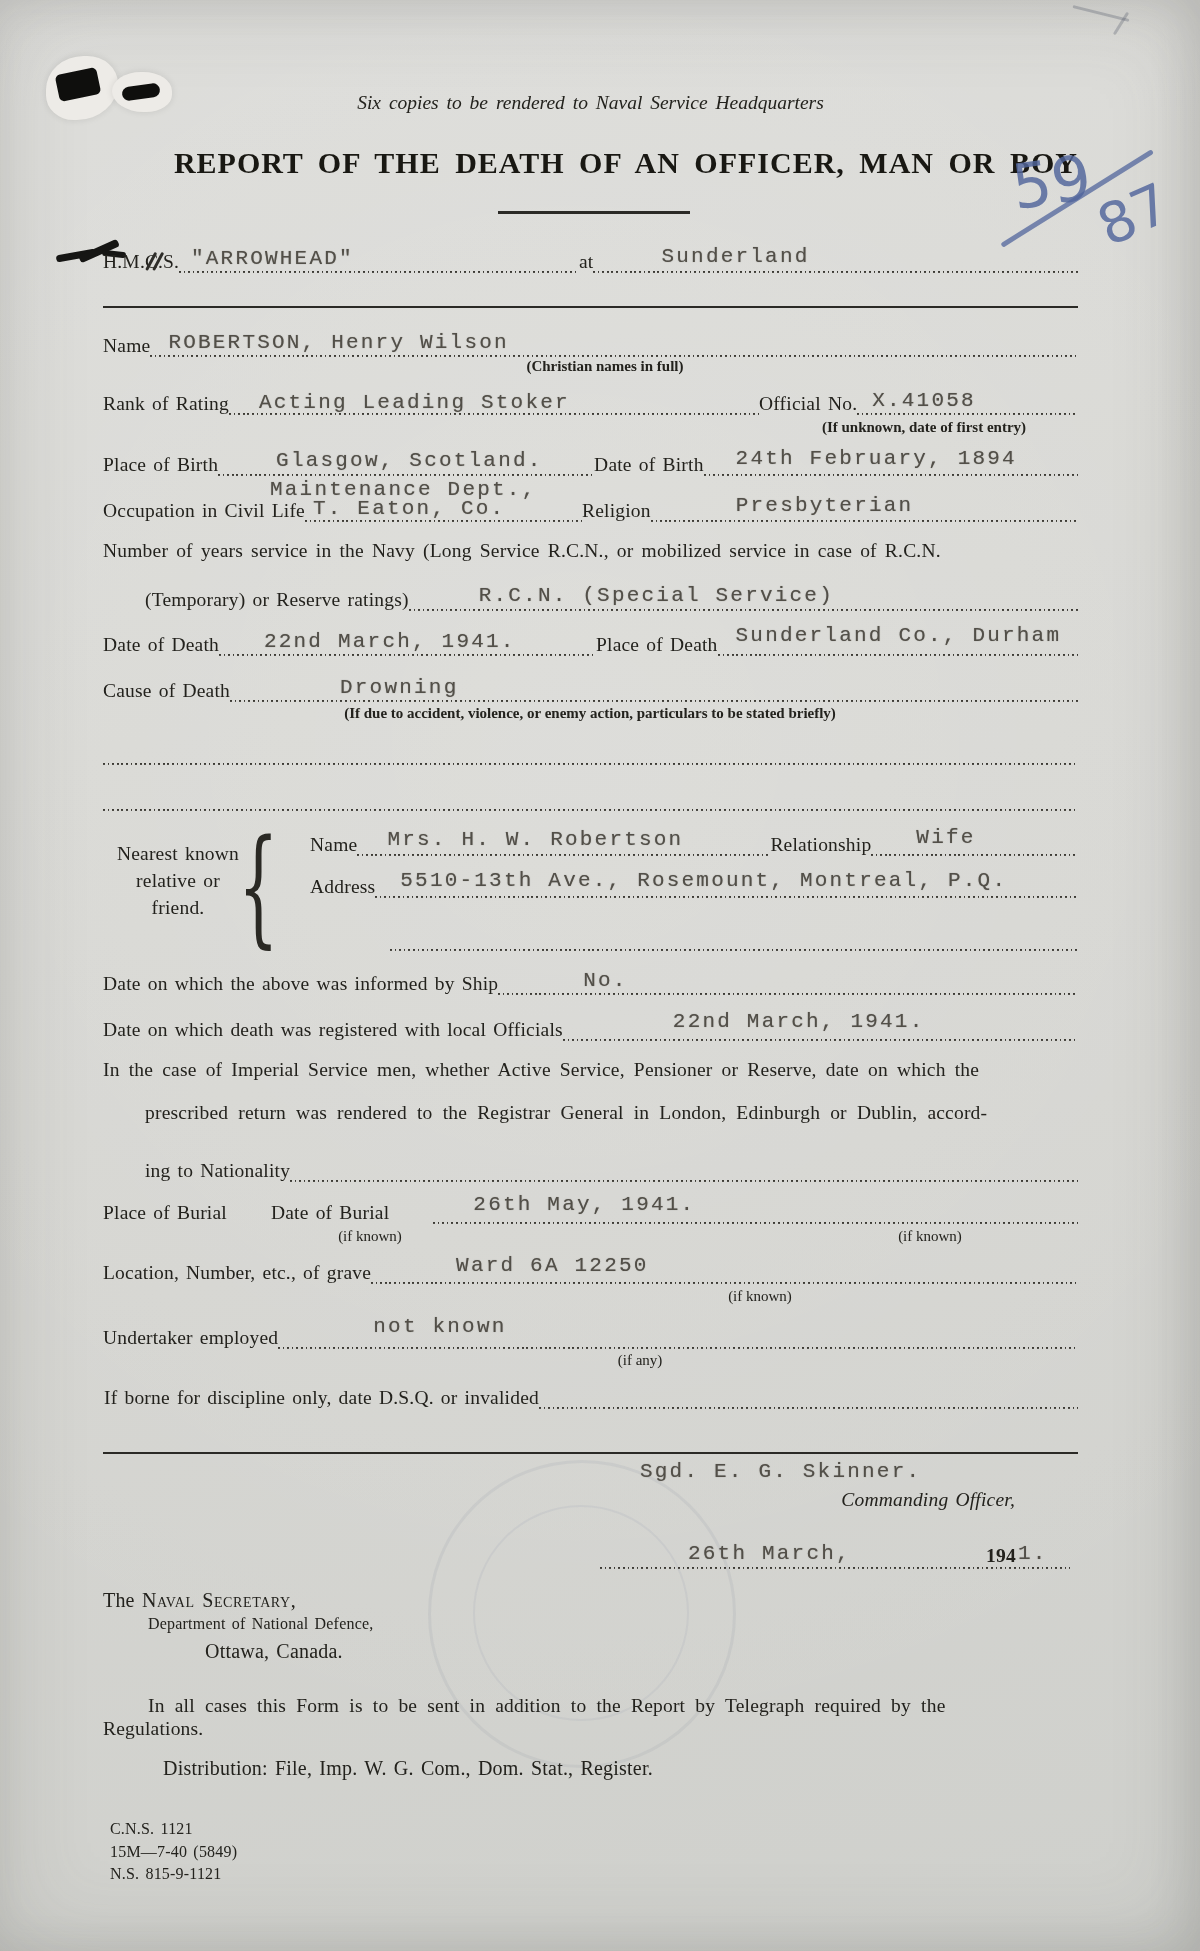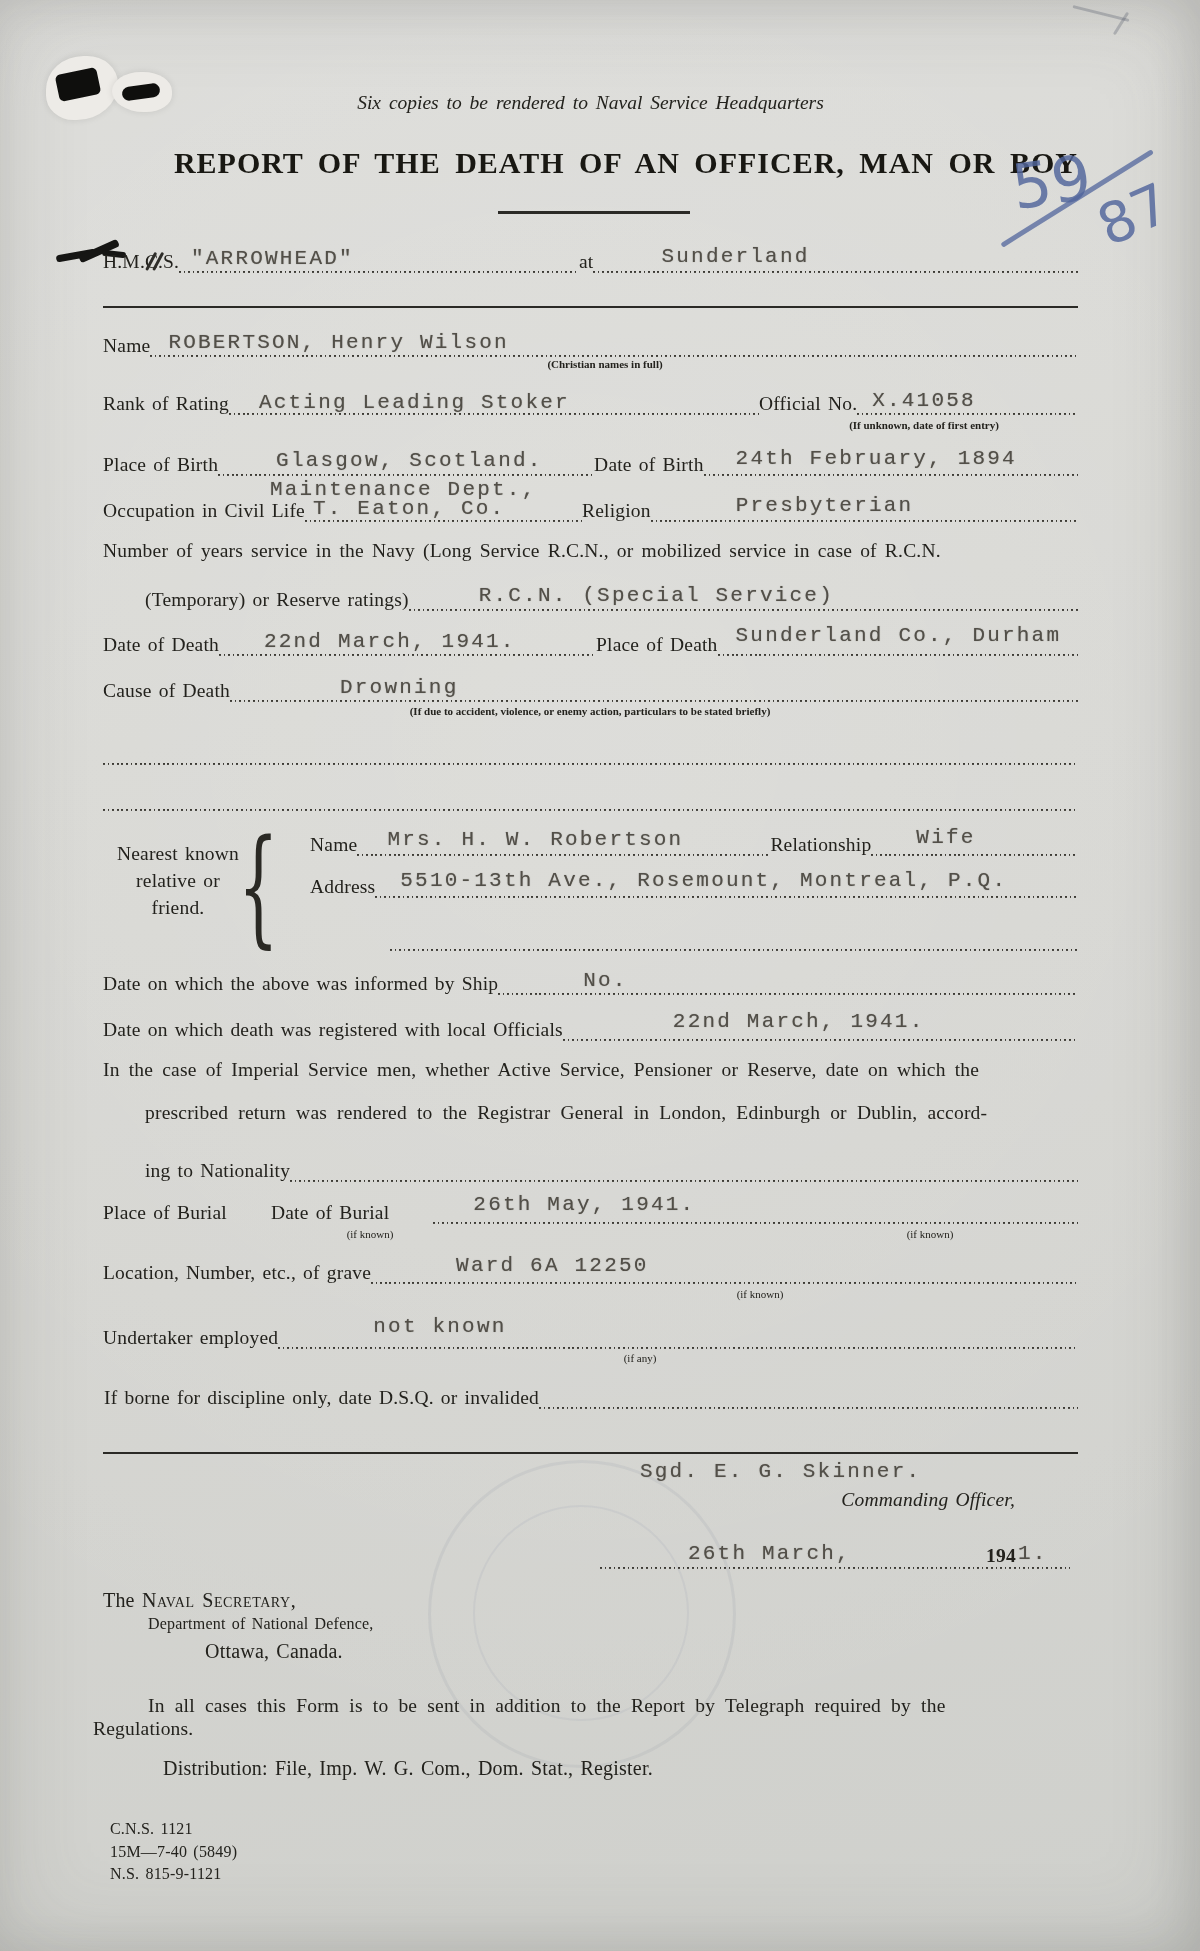--- a/index.html
+++ b/index.html
@@ -14,21 +14,21 @@
   }
   
   .p { position:absolute; font-size:19.5px; color:#23221d; white-space:nowrap; letter-spacing:.2px; word-spacing:2px; }
   .row { position:absolute; height:30px; display:flex; align-items:flex-end; }
   .lbl { white-space:nowrap; font-size:19.5px; color:#23221d; letter-spacing:.2px; word-spacing:2px; }
   .fill { flex:1 1 auto; position:relative; height:100%;
           background: repeating-linear-gradient(to right, #3c3a34 0 1.7px, transparent 1.7px 4.6px) left bottom / 100% 1.9px no-repeat; }
   .fill.fw { flex:0 0 auto; }
   .dotline { position:absolute; height:2px;
           background: repeating-linear-gradient(to right, #3c3a34 0 1.7px, transparent 1.7px 4.6px) left bottom / 100% 1.9px no-repeat; }
-  .cap { position:absolute; font-size:11px; color:#23221d; white-space:nowrap; text-align:center; }
+  .cap { position:absolute; font-size:15px; color:#23221d; white-space:nowrap; text-align:center; }
   .cap.b { font-weight:600; }
   .rule { position:absolute; background:#2b2a26; }
   
   .t { position:absolute; bottom:2px; white-space:nowrap;
        font-family:"Liberation Mono", monospace; font-size:21px; letter-spacing:2.2px;
        color:#524f48; text-shadow:0 0 1px rgba(82,79,72,.55); }
   .t-free { position:absolute; white-space:nowrap;
        font-family:"Liberation Mono", monospace; font-size:21px; letter-spacing:2.2px;
        color:#524f48; text-shadow:0 0 1px rgba(82,79,72,.55); }
   
@@ -257,21 +257,21 @@
       <span class="p" style="left:378px; bottom:2px; top:auto; font-weight:600;margin-left:8px;">194</span>
       <span class="t" style="left:418px; bottom:4px;">1.</span>
     </span>
   </div>
 
   <div class="p" style="left:103px; top:1589px; font-size:20px;"><span>The </span><span class="sc">Naval Secretary,</span></div>
   <div class="p" style="left:148px; top:1615px; font-size:16px;">Department of National Defence,</div>
   <div class="p" style="left:205px; top:1640px; font-size:20px;">Ottawa, Canada.</div>
 
   <div class="p" style="left:148px; top:1695px; word-spacing:5px;">In all cases this Form is to be sent in addition to the Report by Telegraph required by the</div>
-  <div class="p" style="left:93px; top:1718px;">Regulations.</div>
+  <div class="p" style="left:103px; top:1718px;">Regulations.</div>
 
   <div class="p" style="left:163px; top:1757px; font-size:20px;">Distribution:  File, Imp. W. G. Com., Dom. Stat., Register.</div>
 
   <div class="p" style="left:110px; top:1820px; font-size:16px;">C.N.S. 1121</div>
   <div class="p" style="left:110px; top:1843px; font-size:16px;">15M—7-40  (5849)</div>
   <div class="p" style="left:110px; top:1865px; font-size:16px;">N.S. 815-9-1121</div>
 
 </div>
 
 </body></html>

